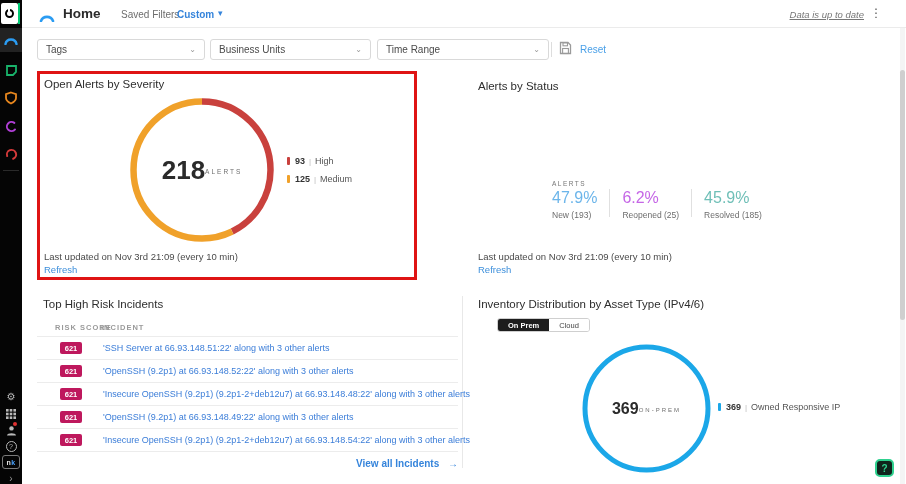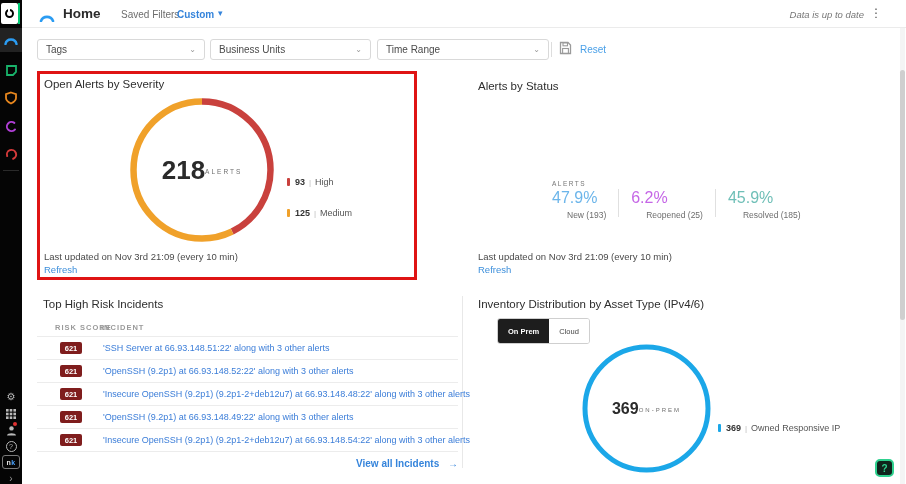--- a/index.html
+++ b/index.html
@@ -22,67 +22,67 @@
   .sb-chevron { position:absolute; left:0; width:22px; text-align:center; color:#999; font-size:10px; }
   .notif-dot { position:absolute; width:4px; height:4px; background:#e03131; border-radius:50%; }
 
   
   .header { position:absolute; left:22px; top:0; right:0; height:28px; background:#fff; border-bottom:1px solid #ebebeb; z-index:20; }
   .hdr-logo { position:absolute; left:17px; top:8px; }
   .hdr-title { position:absolute; left:41px; top:6px; font-size:13.5px; font-weight:bold; color:#2b2b2b; }
   .hdr-saved { position:absolute; left:99px; top:9px; font-size:10px; color:#6d6d6d; }
   .hdr-custom { position:absolute; left:155px; top:9px; font-size:10px; color:#3584db; font-weight:bold; cursor:pointer; }
   .hdr-custom-caret { position:absolute; left:196px; top:8px; font-size:9px; color:#3584db; cursor:pointer; }
-  .hdr-status { position:absolute; right:42px; top:9px; font-size:9.5px; font-style:italic; color:#777; }
+  .hdr-status { position:absolute; right:42px; top:9px; font-size:9.5px; font-style:italic; color:#777;text-decoration:underline; }
   .hdr-kebab { position:absolute; right:24px; top:6px; font-size:12px; color:#555; cursor:pointer; }
 
   
   .filter-dd { position:absolute; top:39px; height:21px; border:1px solid #d9d9d9; border-radius:3px; background:#fff; font-size:10px; color:#4a4a4a; display:flex; align-items:center; padding:0 8px; justify-content:space-between; cursor:pointer; }
   .dd-caret { color:#999; font-size:8px; margin-left:6px; }
   .filter-sep { position:absolute; left:551px; top:42px; width:1px; height:15px; background:#ddd; }
   .save-icon { position:absolute; left:559px; top:41px; cursor:pointer; }
   .reset-link { position:absolute; left:580px; top:44px; font-size:10px; color:#4aa0e8; cursor:pointer; }
 
   
   .panel-title { position:absolute; font-size:11.5px; color:#2e2e2e; }
   .annotation-box { position:absolute; left:37px; top:71px; width:380px; height:209px; border:3px solid #df1414; z-index:15; pointer-events:none; }
   .col-divider { position:absolute; left:462px; top:296px; width:1px; height:172px; background:#e8e8e8; }
 
   .donut-wrap { position:absolute; }
   .donut-center { position:absolute; left:0; top:0; width:100%; height:100%; display:flex; align-items:center; justify-content:center; pointer-events:none; }
   .donut-num { font-weight:bold; color:#2b2b2b; }
   .donut-sub { color:#6f6f6f; letter-spacing:2px; margin-top:2px; }
 
-  .legend-item { display:flex; align-items:center; margin-bottom:8px; font-size:9px; color:#555;margin-top:21px; }
+  .legend-item { display:flex; align-items:center; margin-bottom:8px; font-size:9px; color:#555; }
   .legend-marker { width:3px; height:8px; border-radius:1px; margin-right:5px; }
   .legend-val { font-weight:bold; color:#333; margin-right:4px; }
   .legend-sep { color:#bbb; margin-right:4px; font-size:8px; }
 
   .updated-text { position:absolute; font-size:9.5px; color:#4a4a4a; }
   .refresh-link { position:absolute; font-size:9.5px; color:#3d8fdb; cursor:pointer; }
 
   
   .big-number { position:absolute; left:544px; top:120px; font-size:56px; font-weight:200; color:#525252; line-height:1; font-family:"DejaVu Sans","Liberation Sans",sans-serif; }
   .alerts-label { position:absolute; left:552px; top:180px; font-size:6.5px; letter-spacing:1.5px; color:#767676; }
   .status-stats { position:absolute; left:552px; top:189px; display:flex; align-items:flex-start; }
   .stat-block { padding-right:12px; }
   .stat-pct { font-size:16px; font-weight:300; }
-  .stat-label { font-size:8.5px; color:#6d6d6d; margin-top:3px;margin-left:15px; }
+  .stat-label { font-size:8.5px; color:#6d6d6d; margin-top:3px; }
   .stat-div { width:1px; background:#e0e0e0; height:28px; margin-right:12px; }
 
   
   .tbl-header { position:absolute; font-size:7.5px; letter-spacing:1px; color:#9a9a9a; font-weight:bold; }
   .incident-rows { position:absolute; left:37px; top:336px; width:421px; border-top:1px solid #ececec; }
   .incident-row { display:flex; align-items:center; height:23px; border-bottom:1px solid #ececec; }
-  .risk-badge { margin-left:23px; min-width:22px; height:12px; background:#7f1d1d; color:#fff; font-size:7.5px; font-weight:bold; border-radius:2px; display:flex; align-items:center; justify-content:center; padding:0 2px; }
+  .risk-badge { margin-left:23px; min-width:22px; height:12px; background:#be185d; color:#fff; font-size:7.5px; font-weight:bold; border-radius:2px; display:flex; align-items:center; justify-content:center; padding:0 2px; }
   .incident-link { margin-left:21px; font-size:9px; color:#3b7dd8; cursor:pointer; white-space:nowrap; }
   .view-all { position:absolute; left:37px; top:458px; width:421px; text-align:right; font-size:10px; font-weight:bold; color:#3584db; cursor:pointer; }
 
   
-  .toggle-group { position:absolute; left:497px; top:318px; display:flex; border:1px solid #cfcfcf; border-radius:3px; overflow:hidden; height:26px; }
+  .toggle-group { position:absolute; left:497px; top:318px; display:flex; border:1px solid #cfcfcf; border-radius:3px; overflow:hidden; height:14px; }
   .toggle-btn { font-size:7.5px; display:flex; align-items:center; justify-content:center; padding:0 10px; cursor:pointer; background:#fff; color:#444; }
   .toggle-btn.active { background:#1d1d1d; color:#fff; font-weight:bold; }
 
   
   .scroll-track { position:absolute; right:1px; top:28px; width:5px; height:456px; background:#f4f4f4; }
   .scroll-thumb { position:absolute; right:1px; top:70px; width:5px; height:250px; background:#cfcfcf; border-radius:3px; cursor:pointer; }
   .help-fab { position:absolute; left:875px; top:459px; width:19px; height:18px; background:#10241c; border:2px solid #2fd18f; border-radius:5px; color:#2fd18f; font-weight:bold; font-size:10px; display:flex; align-items:center; justify-content:center; cursor:pointer; z-index:25; }
 </style>
 </head>
 <body>

